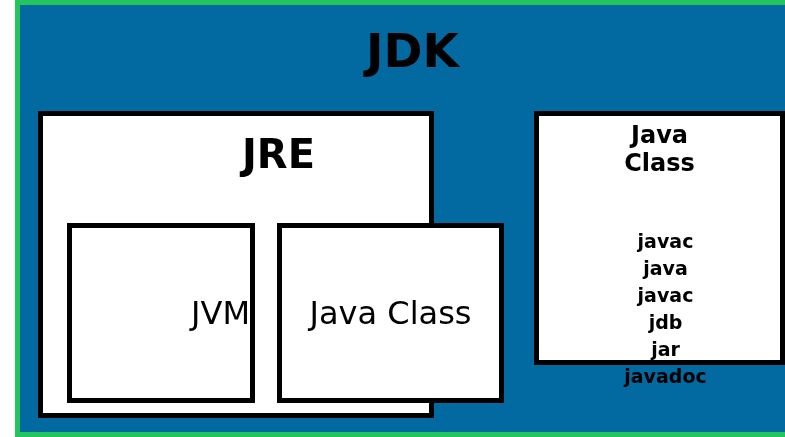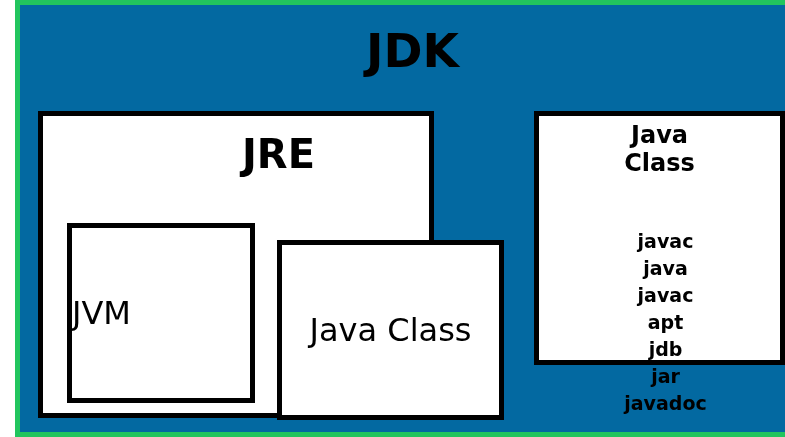--- a/index.html
+++ b/index.html
@@ -75,21 +75,22 @@
     position: absolute;
     left: 24px;
     top: 107px;
     width: 188px;
     height: 180px;
     box-sizing: border-box;
     border: 5px solid #000000;
     background: #ffffff;
     display: flex;
     align-items: center;
-    justify-content: flex-start;
+    justify-content: flex-end;
+    padding-left: 15px;
   }
 
   .jvm-label {
     font-size: 32px;
     font-weight: normal;
     line-height: 38px;
     text-align: center;
     white-space: nowrap;
   }
 
@@ -99,21 +100,20 @@
     left: 234px;
     top: 107px;
     width: 227px;
     height: 180px;
     box-sizing: border-box;
     border: 5px solid #000000;
     background: #ffffff;
     display: flex;
     align-items: center;
     justify-content: center;
-    margin-top: 17px;
   }
 
   .jcl-label {
     font-size: 32px;
     font-weight: normal;
     line-height: 44px;
     text-align: center;
     padding: 0 6px;
   }
 
@@ -185,21 +185,20 @@
 
       <div class="jdt-title">
         <div>Java</div>
         <div>Class</div>
       </div>
 
       <div class="jdt-tools">
         <div class="jdt-tool">javac</div>
         <div class="jdt-tool">java</div>
         <div class="jdt-tool">javac</div>
-        <div class="jdt-tool">apt</div>
         <div class="jdt-tool">jdb</div>
         <div class="jdt-tool">jar</div>
         <div class="jdt-tool">javadoc</div>
       </div>
 
     </div>
 
   </div>
 </div>
 

